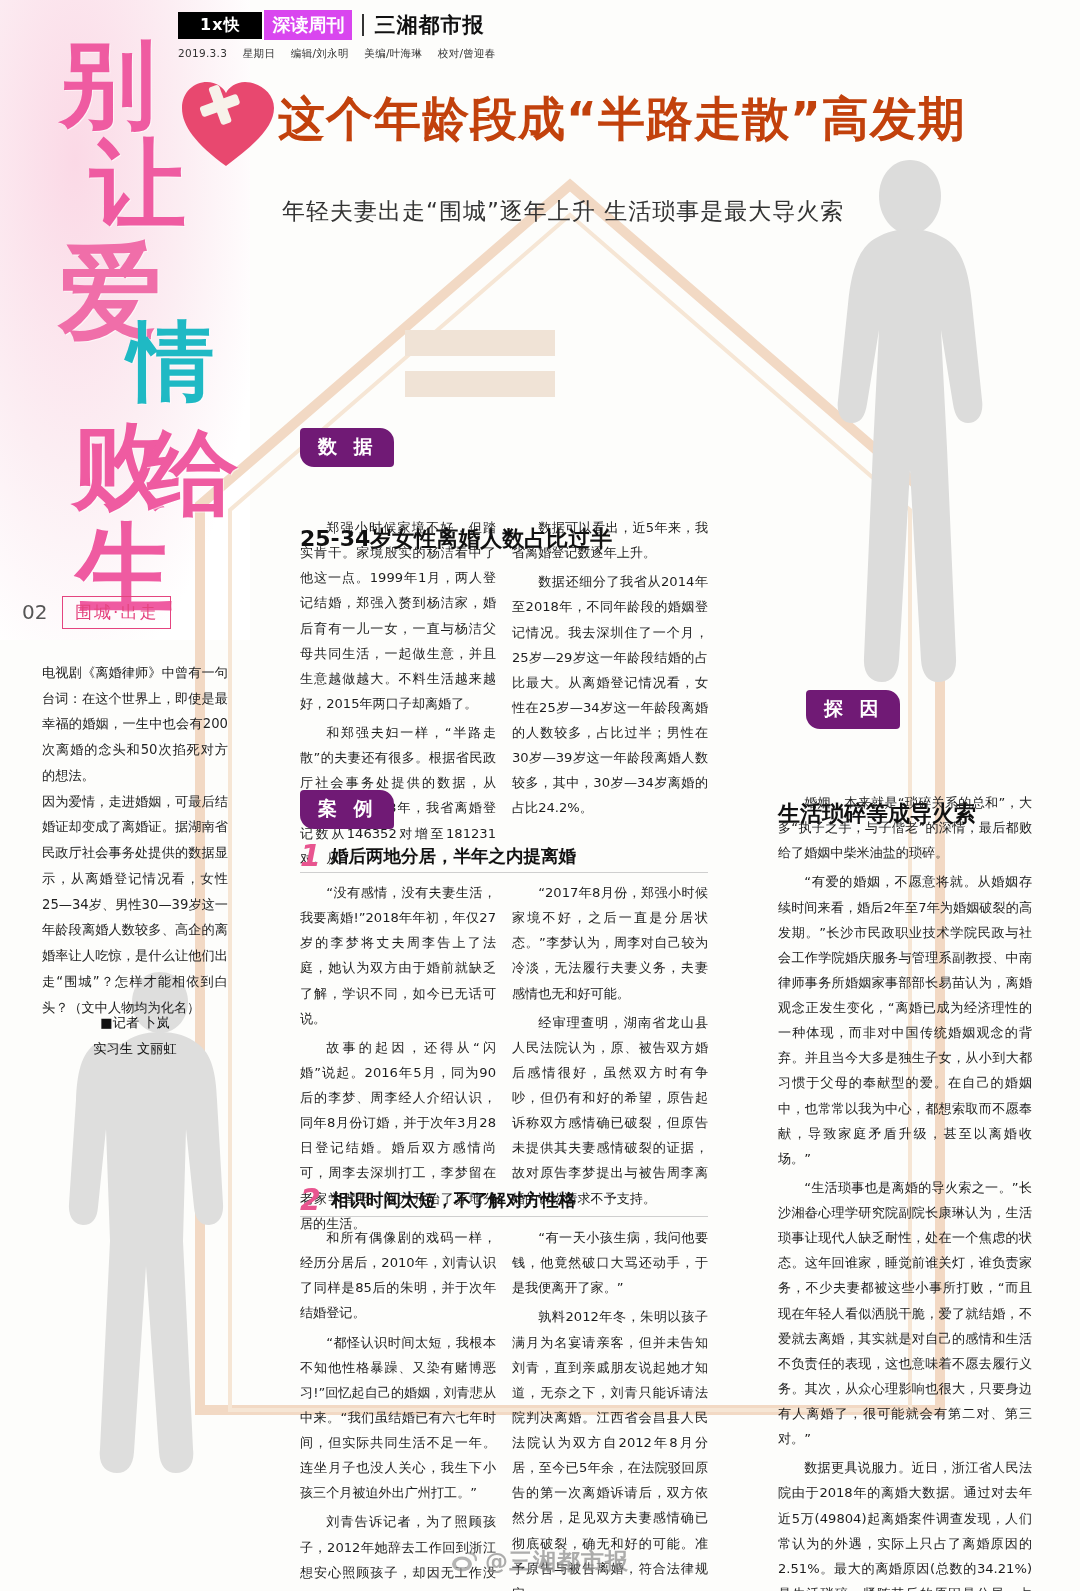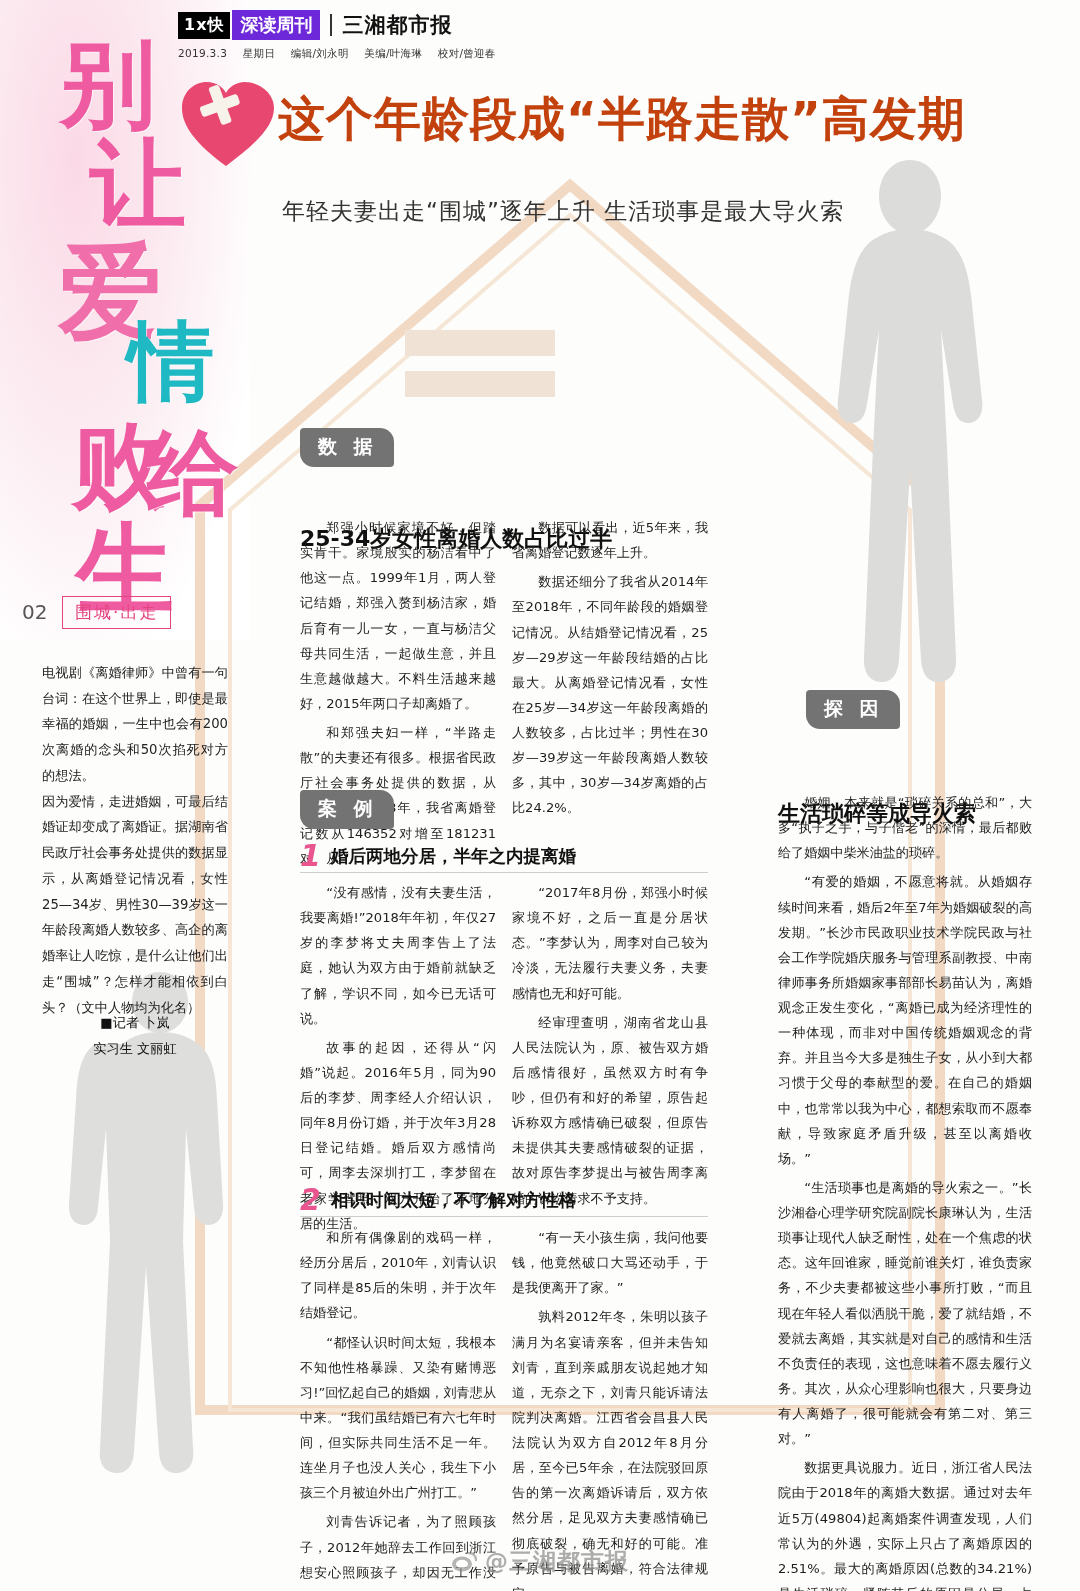--- a/index.html
+++ b/index.html
@@ -21,24 +21,24 @@
   .bg-person{
     position:absolute;left:60px;top:960px;width:200px;height:600px;z-index:0;
   }
   .bg-woman{
     position:absolute;left:790px;top:150px;width:240px;height:620px;z-index:0;
   }
   
   .masthead{position:absolute;left:178px;top:10px;width:440px;height:55px;z-index:5;}
   .mh-logo{
     display:inline-block;background:#000;color:#fff;font-weight:bold;
-    font-size:16px;padding:3px 6px;letter-spacing:1px;vertical-align:middle;
+    font-size:16px;padding:3px 22px;letter-spacing:1px;vertical-align:middle;
   }
   .mh-deep{
-    display:inline-block;background:#6d28d9;color:#fff;font-weight:bold;
+    display:inline-block;background:#d946ef;color:#fff;font-weight:bold;
     font-size:18px;padding:3px 8px;margin-left:2px;vertical-align:middle;
   }
   .mh-sep{display:inline-block;width:2px;height:22px;background:#333;margin:0 10px;vertical-align:middle;}
   .mh-paper{display:inline-block;font-size:21px;font-weight:bold;color:#111;vertical-align:middle;letter-spacing:1px;}
   .mh-line{font-size:10.5px;color:#333;margin-top:7px;letter-spacing:.3px;}
   .mh-line span{margin-right:12px;}
   
   .vtitle{
     position:absolute;left:42px;top:28px;width:180px;height:560px;z-index:6;
   }
@@ -78,21 +78,21 @@
   .headline{
     position:absolute;left:278px;top:88px;width:790px;z-index:6;
     font-size:47px;font-weight:bold;letter-spacing:1px;color:#c2410c;
   }
   .subhead{
     position:absolute;left:282px;top:160px;width:790px;z-index:6;
     font-size:23px;color:#333;letter-spacing:1px;margin-top:36px;
   }
   
   .chip{
-    position:absolute;z-index:6;background:#737373;color:#fff;
+    position:absolute;z-index:6;background:#701a75;color:#fff;
     font-size:19px;font-weight:bold;letter-spacing:5px;
     padding:6px 16px 7px 18px;border-radius:4px 14px 4px 14px;
   }
   .chip-data{left:300px;top:428px;}
   .chip-case{left:300px;top:790px;}
   .chip-why{left:806px;top:690px;}
   .sec-h{
     position:absolute;z-index:6;font-size:22px;font-weight:bold;color:#111;margin-top:44px;
   }
   .sec-h-data{left:300px;top:480px;}
@@ -190,21 +190,21 @@
 
 <div class="chip chip-data">数 据</div>
 <div class="sec-h sec-h-data">25-34岁女性离婚人数占比过半</div>
 
 <div class="col c1">
   <p>郑强小时候家境不好，但踏实肯干。家境殷实的杨洁看中了他这一点。1999年1月，两人登记结婚，郑强入赘到杨洁家，婚后育有一儿一女，一直与杨洁父母共同生活，一起做生意，并且生意越做越大。不料生活越来越好，2015年两口子却离婚了。</p>
   <p>和郑强夫妇一样，“半路走散”的夫妻还有很多。根据省民政厅社会事务处提供的数据，从2014年至2018年，我省离婚登记数从146352对增至181231对。从</p>
 </div>
 <div class="col c2">
   <p>数据可以看出，近5年来，我省离婚登记数逐年上升。</p>
-  <p>数据还细分了我省从2014年至2018年，不同年龄段的婚姻登记情况。从结婚登记情况看，25岁—29岁这一年龄段结婚的占比最大。从离婚登记情况看，女性在25岁—34岁这一年龄段离婚的人数较多，占比过半；男性在30岁—39岁这一年龄段离婚人数较多，其中，30岁—34岁离婚的占比24.2%。</p>
+  <p>数据还细分了我省从2014年至2018年，不同年龄段的婚姻登记情况。我去深圳住了一个月，25岁—29岁这一年龄段结婚的占比最大。从离婚登记情况看，女性在25岁—34岁这一年龄段离婚的人数较多，占比过半；男性在30岁—39岁这一年龄段离婚人数较多，其中，30岁—34岁离婚的占比24.2%。</p>
 </div>
 
 <div class="chip chip-case">案 例</div>
 
 <div class="case-h ch1">
   <span class="case-num">1</span><span class="case-t">婚后两地分居，半年之内提离婚</span>
 </div>
 <div class="case-rule cr1"></div>
 
 <div class="col c3">

